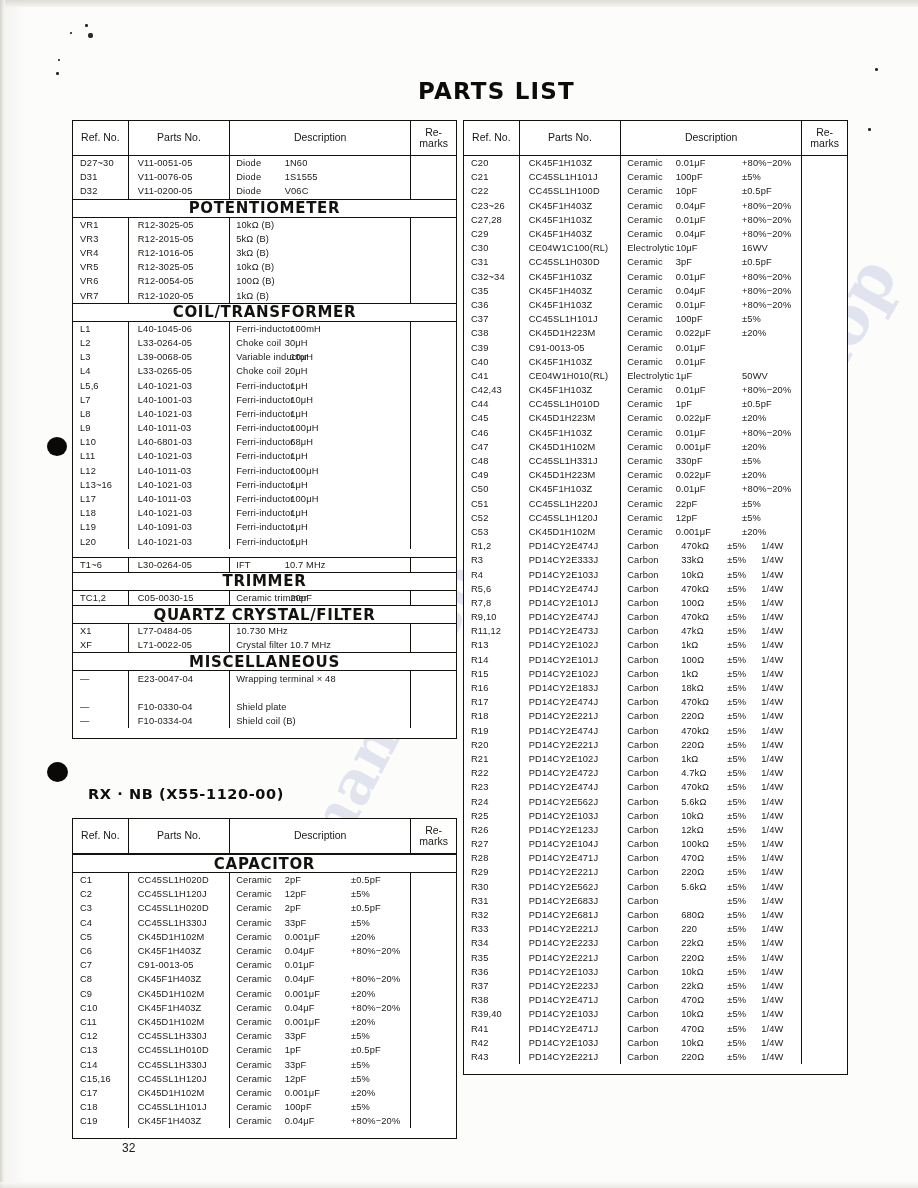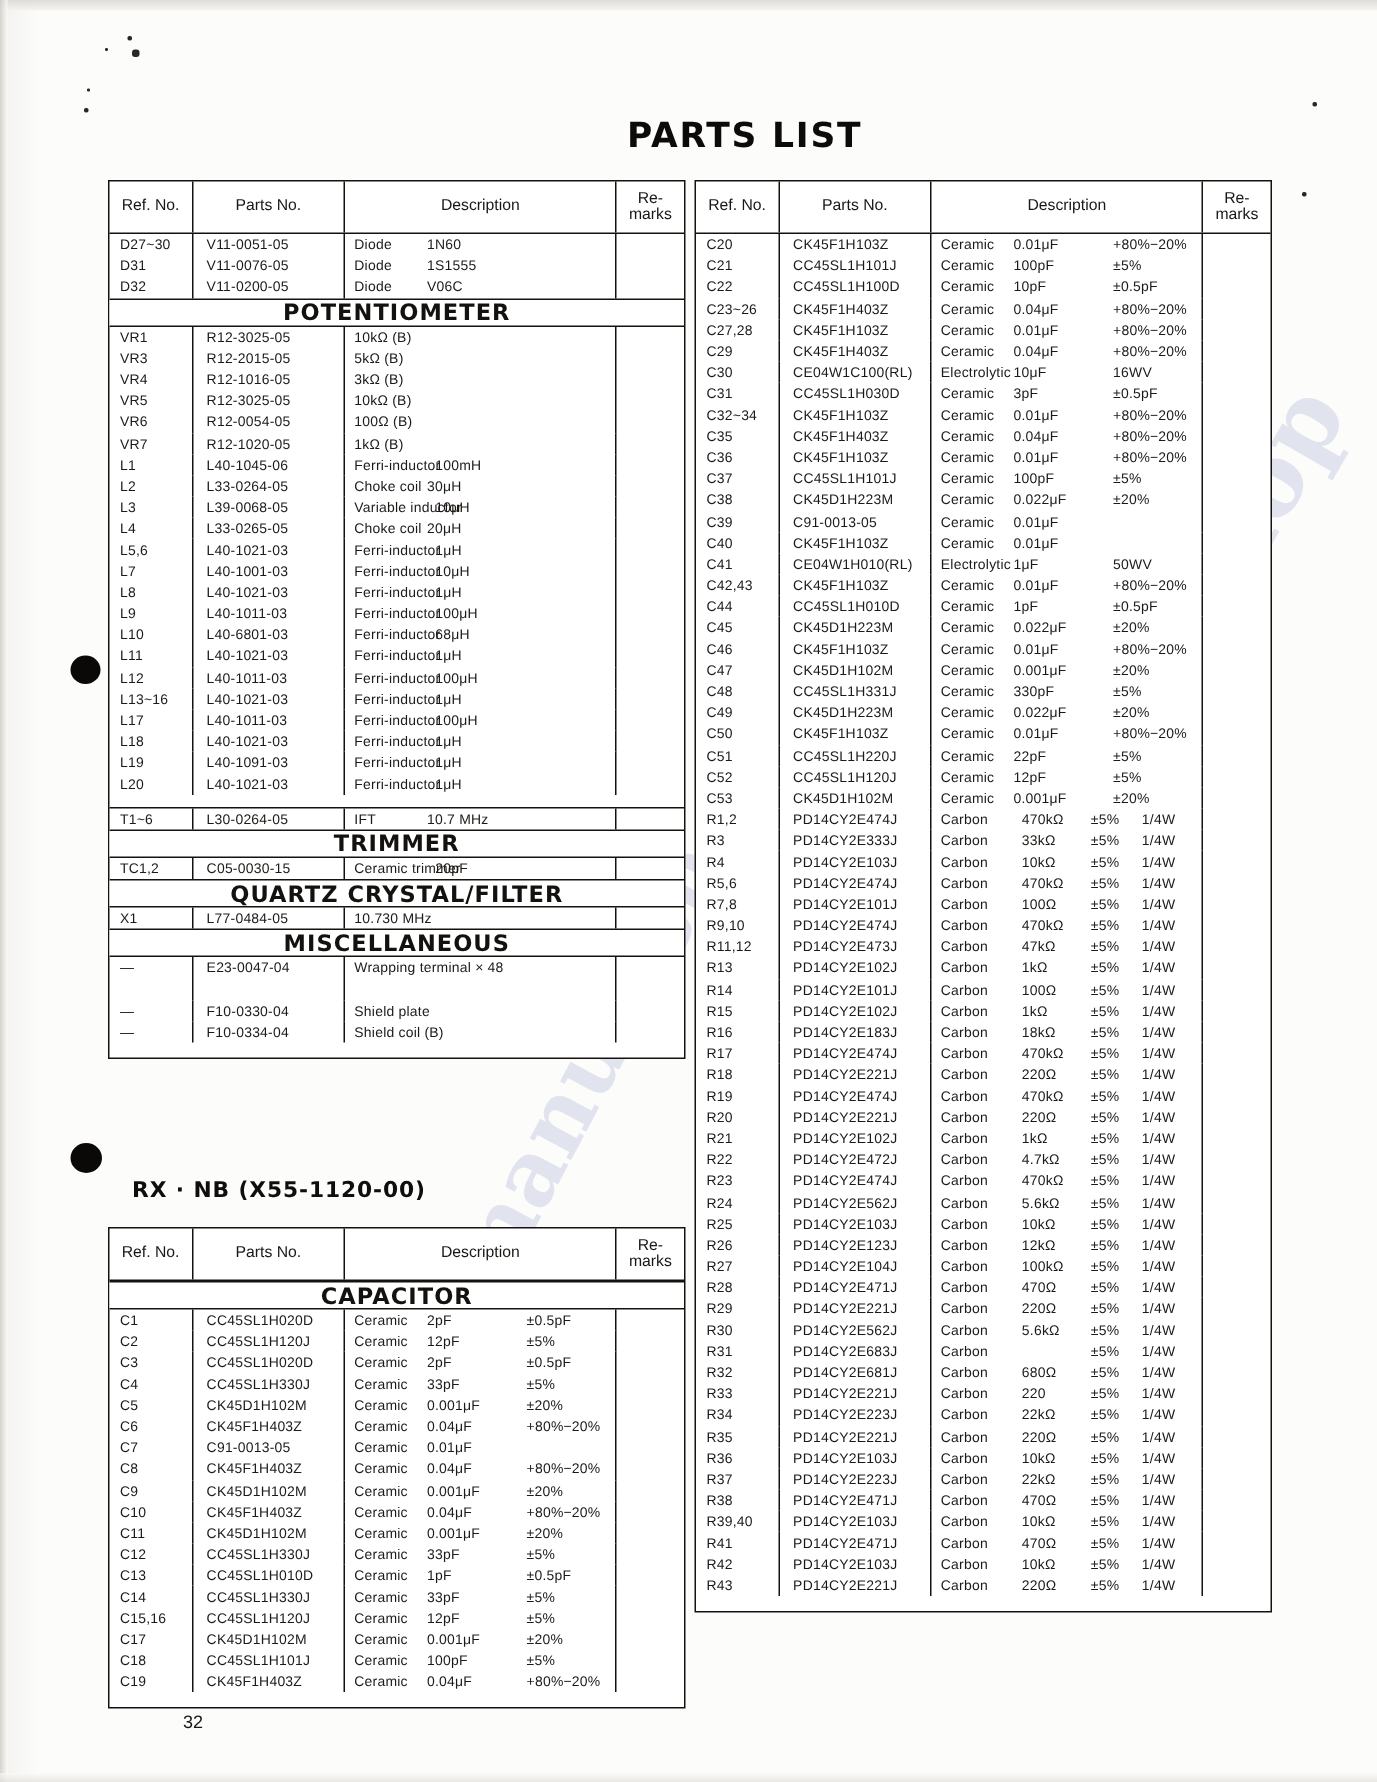--- a/index.html
+++ b/index.html
@@ -251,20 +251,21 @@
           <div class="c-ref">VR7</div>
           <div class="c-part">R12-1020-05</div>
           <div class="c-desc">
             <span class="d1">1kΩ (B)</span>
             <span class="d2w"></span>
             <span class="d3"></span>
           </div>
           <div class="c-rem"></div>
         </div>
       </div>
+    <div class="section">COIL/TRANSFORMER</div>
     <div class="rows">
         <div class="row">
           <div class="c-ref">L1</div>
           <div class="c-part">L40-1045-06</div>
           <div class="c-desc">
             <span class="d1">Ferri-inductor</span>
             <span class="d2w">100mH</span>
             <span class="d3"></span>
           </div>
           <div class="c-rem"></div>
@@ -446,20 +447,30 @@
           <div class="c-rem"></div>
         </div>
       </div>
     <div class="section">QUARTZ CRYSTAL/FILTER</div>
     <div class="rows">
         <div class="row">
           <div class="c-ref">X1</div>
           <div class="c-part">L77-0484-05</div>
           <div class="c-desc">
             <span class="d1">10.730 MHz</span>
+            <span class="d2w"></span>
+            <span class="d3"></span>
+          </div>
+          <div class="c-rem"></div>
+        </div>
+        <div class="row">
+          <div class="c-ref">XF</div>
+          <div class="c-part">L71-0022-05</div>
+          <div class="c-desc">
+            <span class="d1" style="width: auto;">Crystal filter 10.7 MHz</span>
             <span class="d2w"></span>
             <span class="d3"></span>
           </div>
           <div class="c-rem"></div>
         </div>
       </div>
     <div class="section">MISCELLANEOUS</div>
     <div class="rows">
         <div class="row">
           <div class="c-ref">—</div>

